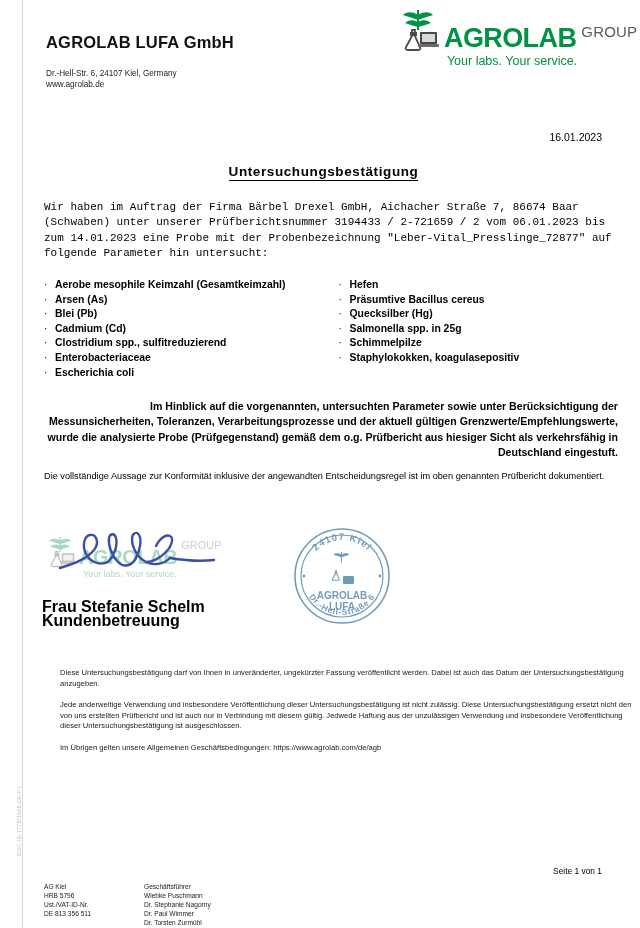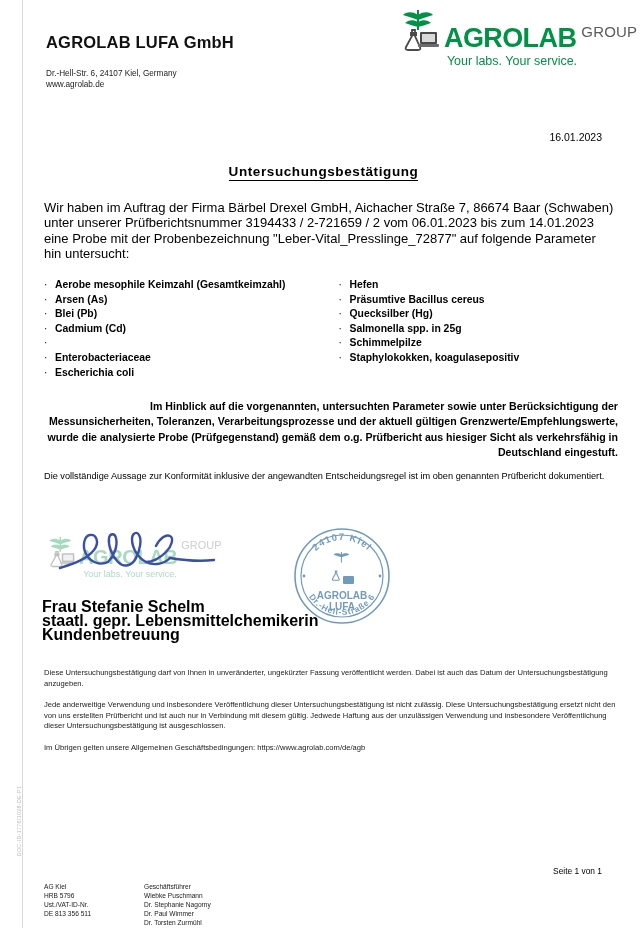--- a/index.html
+++ b/index.html
@@ -117,22 +117,23 @@
     letter-spacing: 0.6px;
   }
   .title span { border-bottom: 1.4px solid #000; padding-bottom: 1px; }
 
   
   .intro {
     position: absolute;
     left: 44px;
     top: 200px;
     width: 572px;
-    font-size: 13px;
+    font-size: 11px;
     line-height: 15.3px;
+    font-family: Liberation Mono, monospace;
   }
 
   
   .params {
     position: absolute;
     left: 44px;
     top: 278px;
     width: 580px;
     display: flex;
   }
@@ -233,21 +234,21 @@
     left: 290px;
     top: 524px;
     width: 104px;
     height: 104px;
     opacity: 0.78;
   }
 
   
   .fineprint {
     position: absolute;
-    left: 44px;
+    left: 60px;
     top: 668px;
     width: 580px;
     font-size: 7.6px;
     line-height: 10.6px;
     color: #1a1a1a;
   }
   .fineprint p { margin: 0 0 11px 0; }
   .fineprint p:last-child { margin-bottom: 0; }
 
   
@@ -332,20 +333,21 @@
       <div class="param-item">
         <span class="param-dot">·</span>
         <span>Blei (Pb)</span>
       </div>
       <div class="param-item">
         <span class="param-dot">·</span>
         <span>Cadmium (Cd)</span>
       </div>
       <div class="param-item">
         <span class="param-dot">·</span>
+        <span>Clostridium spp., sulfitreduzierend</span>
       </div>
       <div class="param-item">
         <span class="param-dot">·</span>
         <span>Enterobacteriaceae</span>
       </div>
       <div class="param-item">
         <span class="param-dot">·</span>
         <span>Escherichia coli</span>
       </div>
     </div>
@@ -414,21 +416,20 @@
           <path d="M56 38 C62 32, 66 22, 64 14 C63 9, 58 9, 57 14 C56 22, 60 32, 66 38 C72 44, 80 42, 84 34"></path>
           <path d="M84 34 C88 26, 90 16, 87 11 C85 7, 80 9, 80 15 C80 24, 86 34, 94 38 C102 42, 112 40, 118 34"></path>
           <path d="M104 22 C108 14, 114 10, 118 12 C122 14, 120 22, 114 28 C108 34, 100 38, 94 38"></path>
           <path d="M118 34 C130 36, 146 38, 162 36"></path>
         </g>
       </svg>
     </div>
 
     <div class="sig-name">
       <div>Frau Stefanie Schelm</div>
-      <div>staatl. gepr. Lebensmittelchemikerin</div>
       <div>Kundenbetreuung</div>
     </div>
   </div>
 
   <div class="stamp">
     <svg viewBox="0 0 104 104" width="104" height="104">
       <defs>
         <path id="arcTop" d="M 16 52 A 36 36 0 0 1 88 52" fill="none"></path>
         <path id="arcBottom" d="M 13 52 A 39 39 0 0 0 91 52" fill="none"></path>
       </defs>

